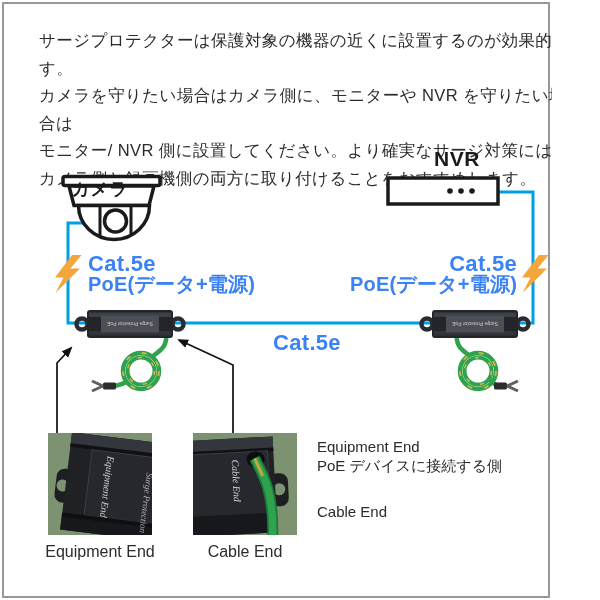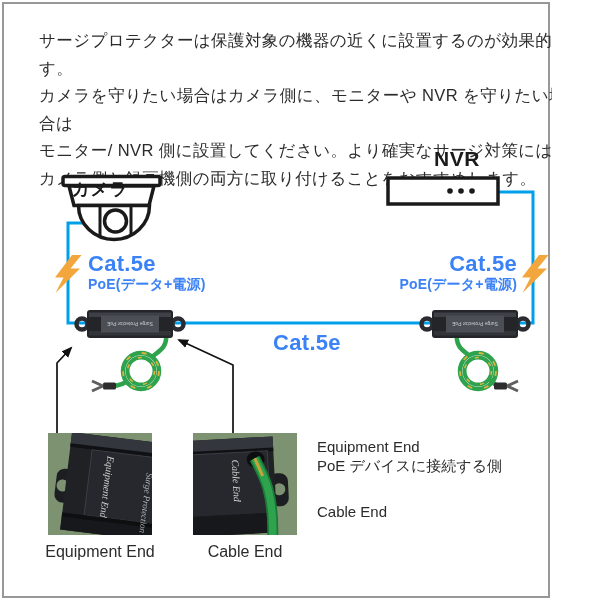--- a/index.html
+++ b/index.html
@@ -7,21 +7,21 @@
         font-family:"Liberation Sans",sans-serif;color:#2e2e2e;}
   .frame{position:absolute;inset:2px;border:2px solid #98989a;pointer-events:none;}
   .abs{position:absolute;}
   .intro{left:39px;top:27px;width:540px;}
   .intro p{margin:0;font-size:16.5px;line-height:27.5px;letter-spacing:0.4px;color:#2b2b2b;}
   .dev-label{font-weight:bold;color:#1a1a1a;text-align:center;}
   .camera-label{left:52px;top:149px;width:96px;font-size:17.5px;letter-spacing:1px;margin-top:28px;}
   .nvr-label{left:405px;top:147px;width:104px;font-size:21px;letter-spacing:0.5px;}
   .cyan{color:#3b82f6;font-weight:bold;}
   .link-title{font-size:22px;line-height:22px;letter-spacing:0.3px;}
-  .link-sub{font-size:14px;line-height:17px;margin-top:1px;letter-spacing:0.2px;}
+  .link-sub{font-size:20px;line-height:17px;margin-top:1px;letter-spacing:0.2px;}
   .left-link{left:88px;top:253px;width:200px;text-align:left;}
   .right-link{left:327px;top:253px;width:190px;text-align:right;}
   .lan-link{left:237px;top:331px;width:140px;text-align:center;}
   .lan-link .link-title{font-size:22px;line-height:24px;}
   .lan-link .link-sub{font-size:19px;line-height:21px;}
   .diagram-svg{left:0;top:0;width:600px;height:600px;}
   .photo{width:104px;height:102px;background:#7D9271;overflow:hidden;}
   .photo svg{display:block;}
   .photo-left{left:48px;top:433px;}
   .photo-right{left:193px;top:433px;}

